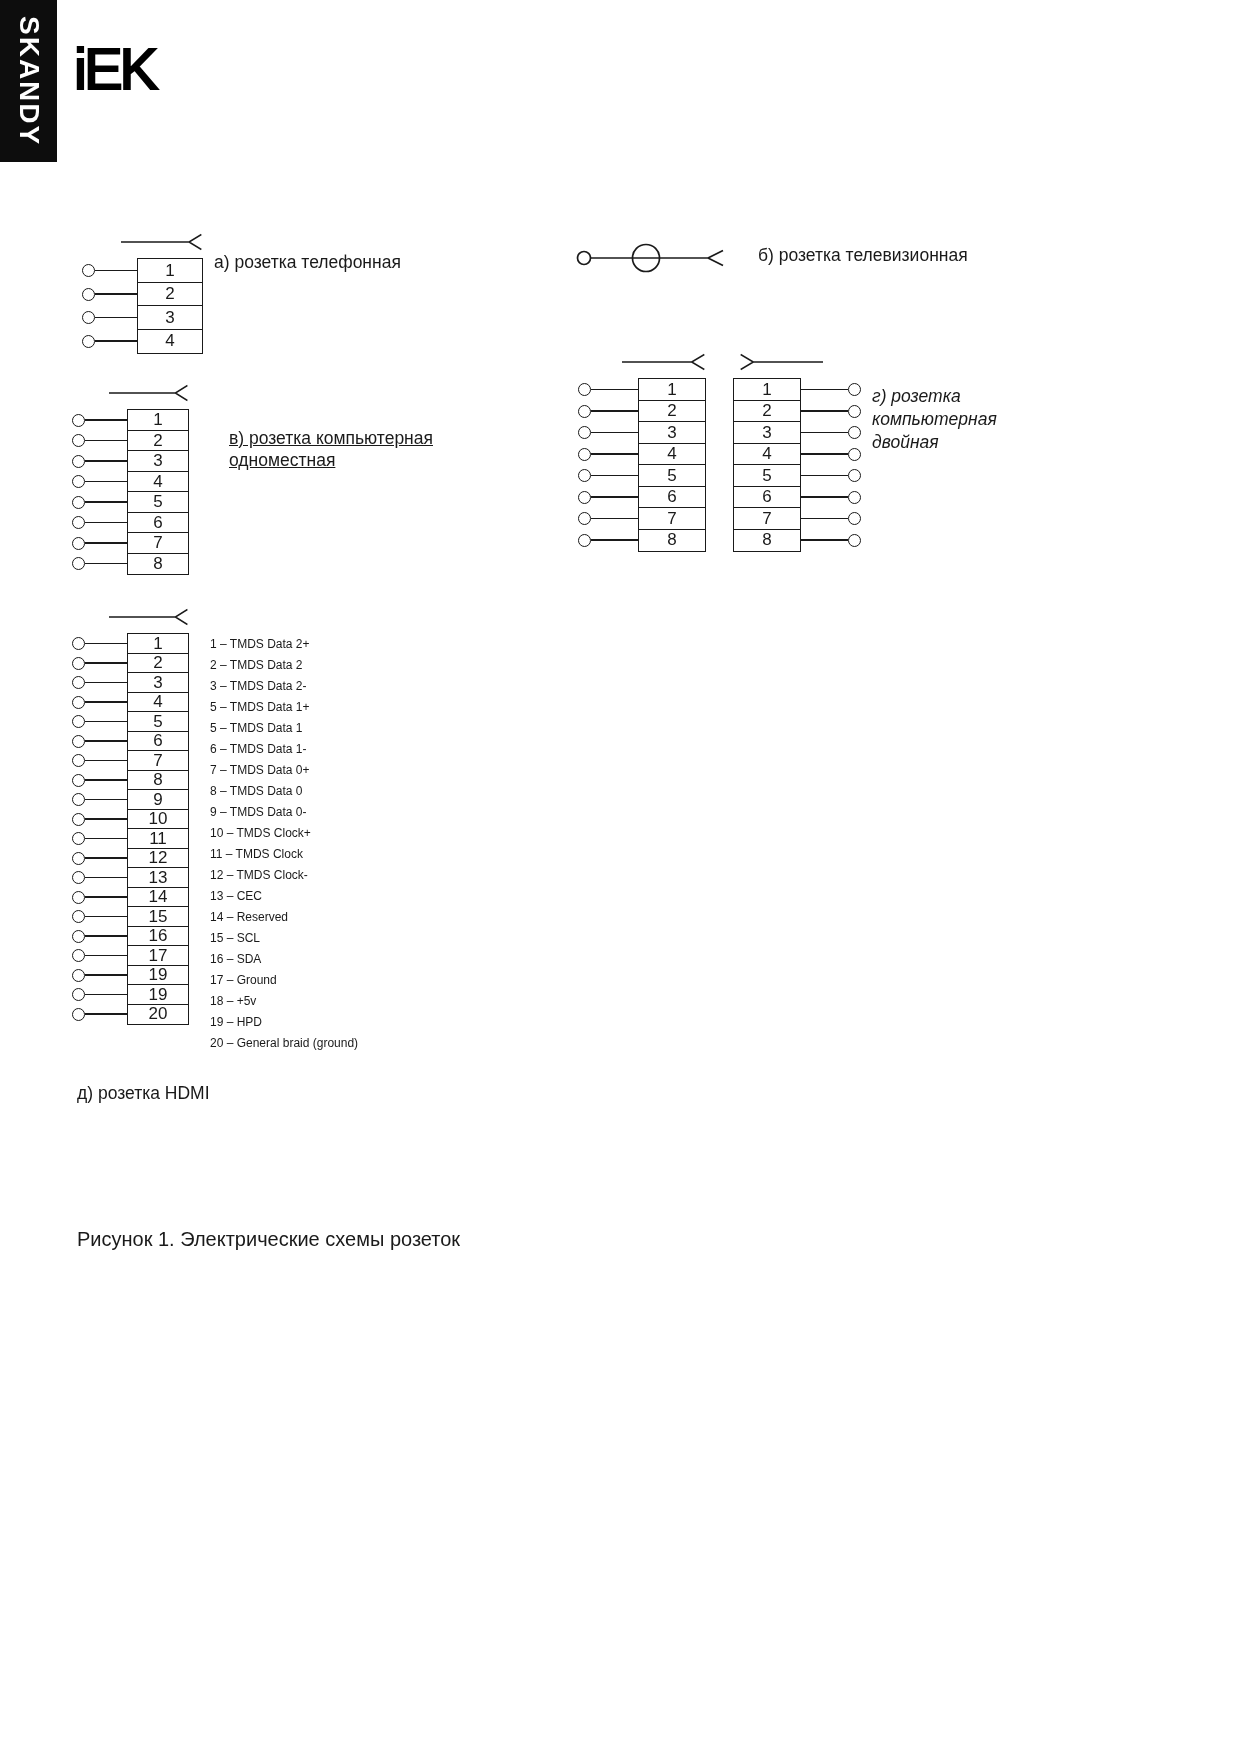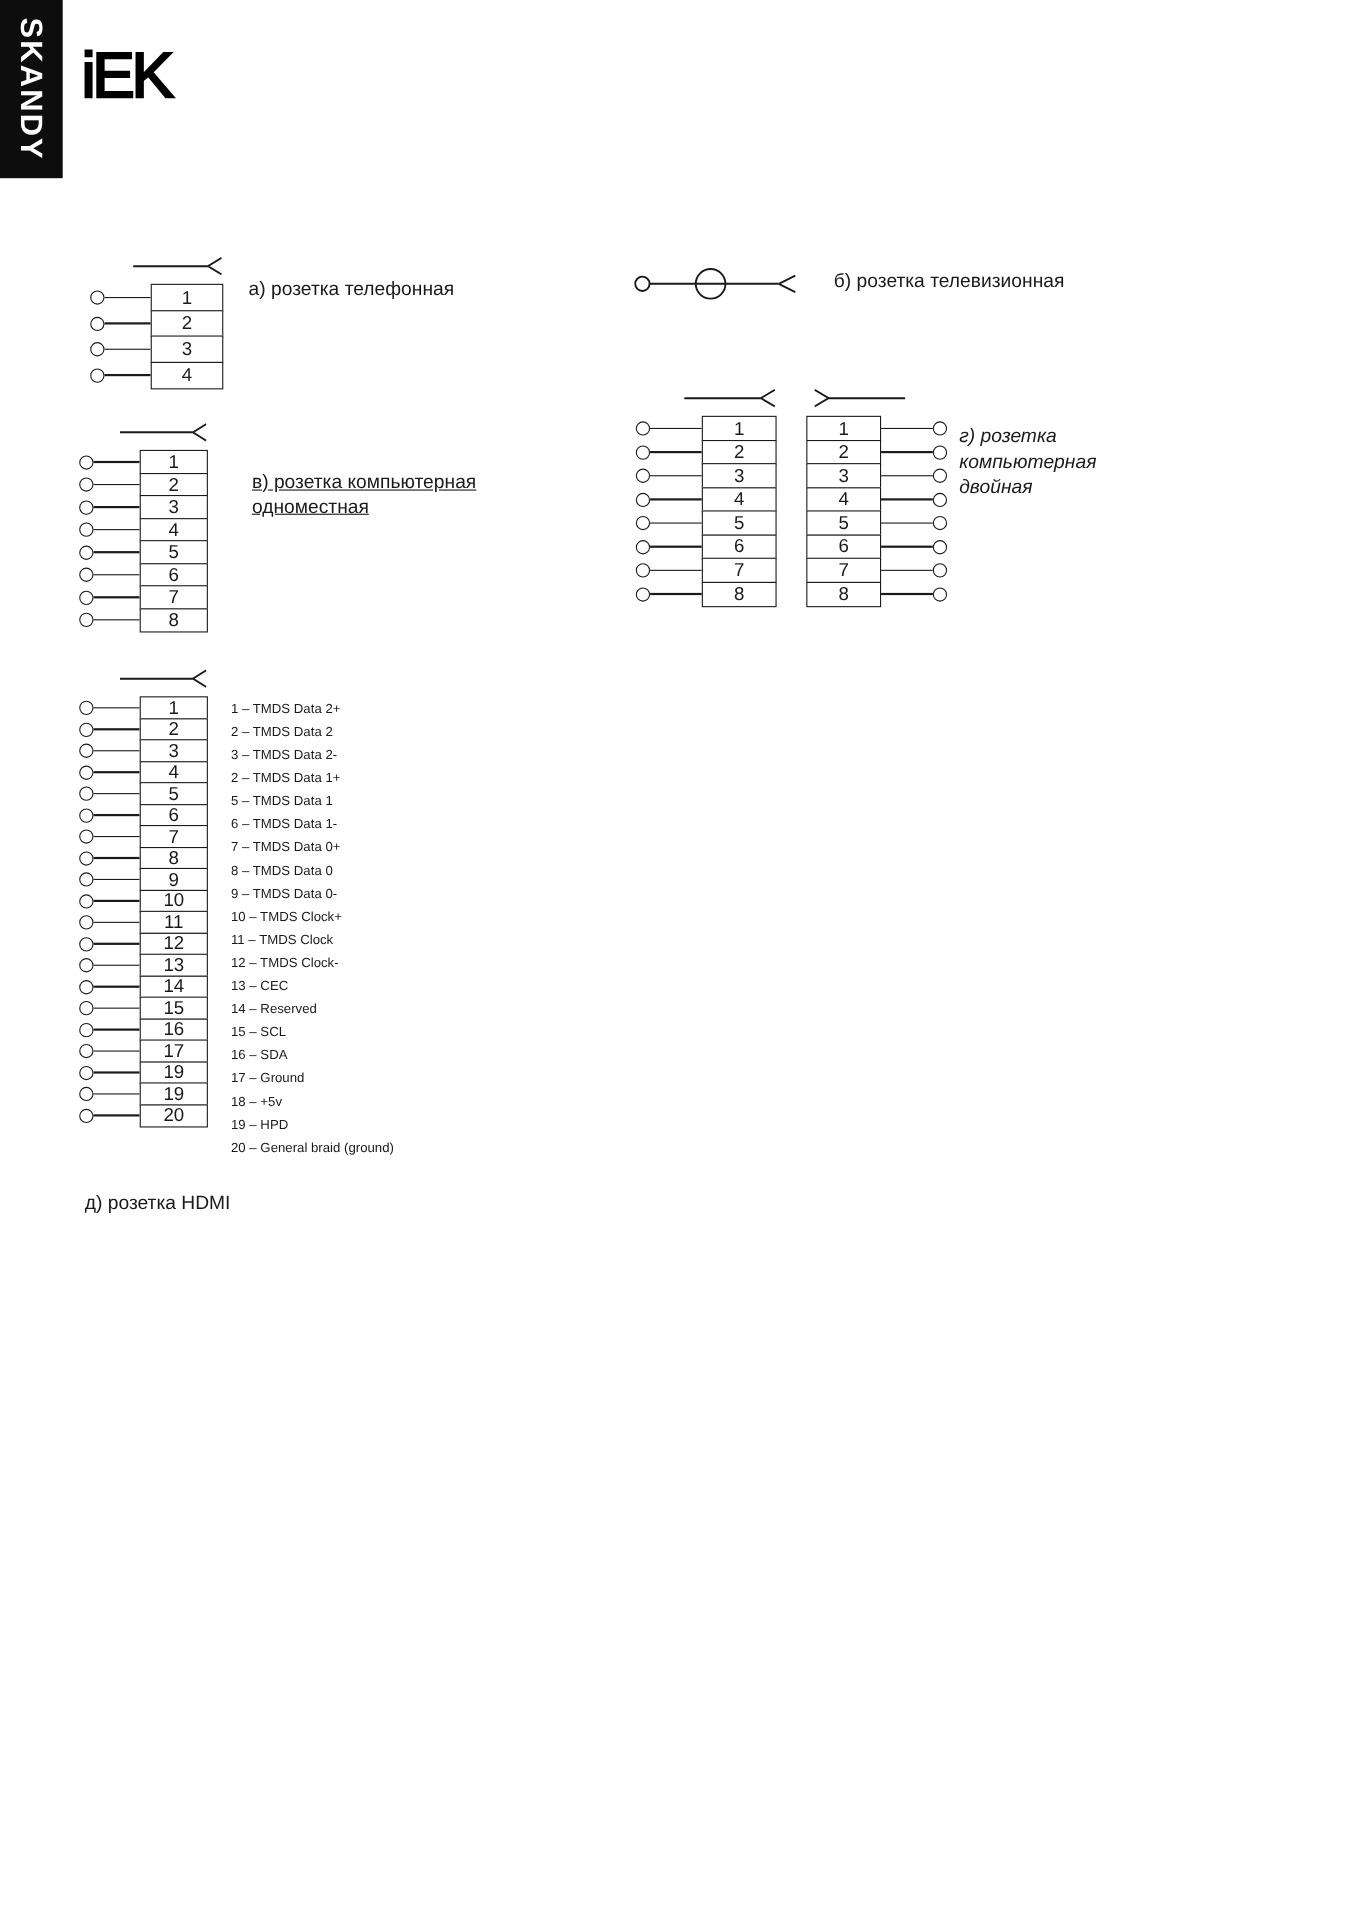--- a/index.html
+++ b/index.html
@@ -103,21 +103,21 @@
         <span class="pin-wire"></span>
         <span class="pin-box">3</span>
       </div>
         <div class="pin-row">
         <span class="pin-circle"></span>
         <span class="pin-wire"></span>
         <span class="pin-box">4</span>
       </div>
       </div>
   </div>
-  <div class="dlabel" style="left:226px; top:251px;text-align:center;">а) розетка телефонная</div>
+  <div class="dlabel" style="left:214px; top:251px;text-align:center;">а) розетка телефонная</div>
 
   <svg class="tv-symbol" style="left:576px; top:243px; width:150px; height:30px;" viewBox="0 0 150 30">
     <circle cx="8" cy="15" r="6.5"></circle>
     <line x1="14.5" y1="15" x2="132" y2="15"></line>
     <circle cx="70" cy="15" r="13.5"></circle>
     <path d="M132 15 L147 7.5 M132 15 L147 22.5"></path>
   </svg>
   <div class="dlabel" style="left:748px; top:244px;margin-left:10px;">б) розетка телевизионная</div>
 
   <div class="pinstack stack-v" style="left:72px; top:383px;">
@@ -383,34 +383,35 @@
         <span class="pin-wire"></span>
         <span class="pin-box">20</span>
       </div>
       </div>
   </div>
   <div class="hdmi-desc">
 
   <div class="desc-line">1 – TMDS Data 2+</div>
       <div class="desc-line">2 – TMDS Data 2</div>
       <div class="desc-line">3 – TMDS Data 2-</div>
-      <div class="desc-line">2 – TMDS Data 1+</div>
+      <div class="desc-line">5 – TMDS Data 1+</div>
       <div class="desc-line">5 – TMDS Data 1</div>
       <div class="desc-line">6 – TMDS Data 1-</div>
       <div class="desc-line">7 – TMDS Data 0+</div>
       <div class="desc-line">8 – TMDS Data 0</div>
       <div class="desc-line">9 – TMDS Data 0-</div>
       <div class="desc-line">10 – TMDS Clock+</div>
       <div class="desc-line">11 – TMDS Clock</div>
       <div class="desc-line">12 – TMDS Clock-</div>
       <div class="desc-line">13 – CEC</div>
       <div class="desc-line">14 – Reserved</div>
       <div class="desc-line">15 – SCL</div>
       <div class="desc-line">16 – SDA</div>
       <div class="desc-line">17 – Ground</div>
       <div class="desc-line">18 – +5v</div>
       <div class="desc-line">19 – HPD</div>
       <div class="desc-line">20 – General braid (ground)</div>
     </div>
   <div class="dlabel" style="left:77px; top:1082px;">д) розетка HDMI</div>
 
+  <div class="caption">Рисунок 1. Электрические схемы розеток</div>
 
 </div>
 
 </body></html>

